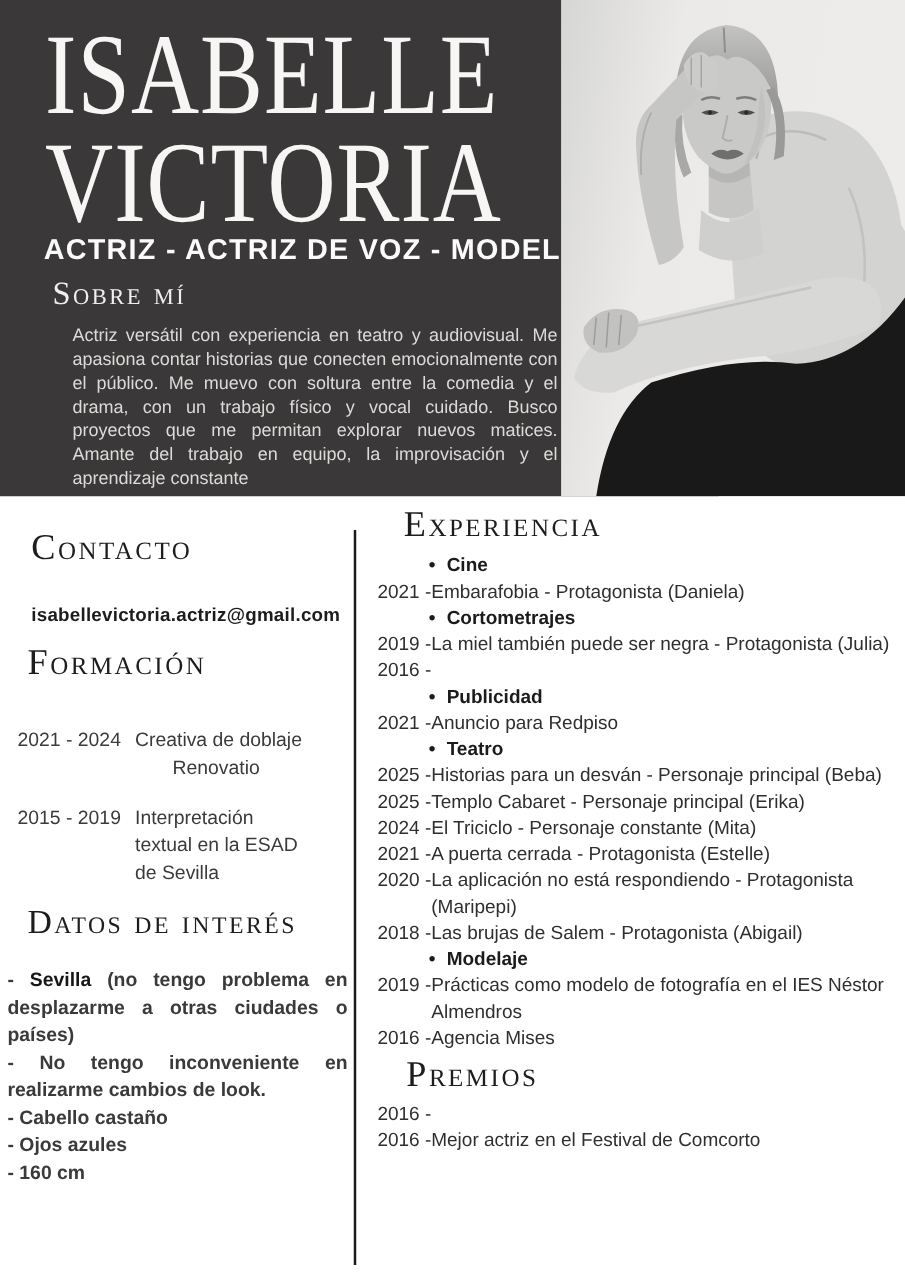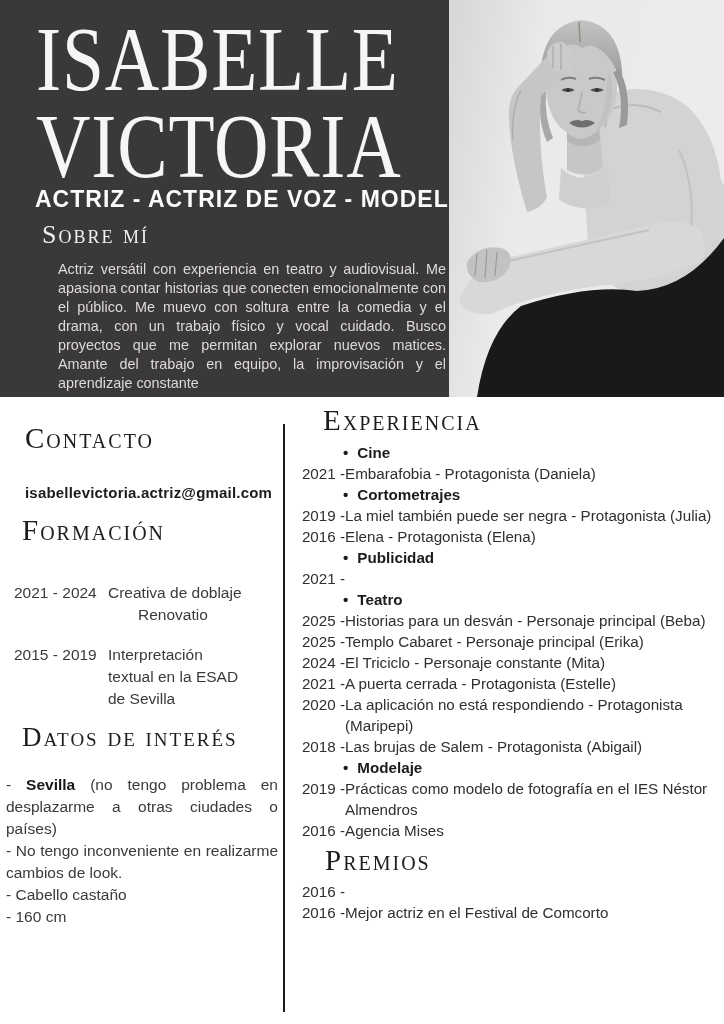--- a/index.html
+++ b/index.html
@@ -70,21 +70,21 @@
     text-decoration:none;
   }
   .formacion-title{position:absolute;left:22px;top:514px;font-size:29px;}
   .edu{position:absolute;left:14px;top:582px;width:266px;font-size:15.5px;line-height:22px;color:#3a3a3a;}
   .edu-row{display:flex;}
   .edu-row + .edu-row{margin-top:18px;}
   .edu-years{flex:0 0 94px;white-space:nowrap;}
   .edu-lines{flex:1;display:flex;flex-direction:column;}
   .edu-lines .centered{padding-left:30px;}
   .datos-title{position:absolute;left:22px;top:722px;font-size:27px;}
-  .facts{position:absolute;left:6px;top:774px;width:272px;font-size:15.5px;line-height:22px;color:#3a3a3a;text-align:justify;}
+  .facts{position:absolute;left:6px;top:774px;width:272px;font-size:15.5px;line-height:22px;color:#3a3a3a;text-align:justify;font-weight:bold;}
   .facts b{color:#171717;}
   
   .divider{position:absolute;left:283px;top:424px;width:2px;height:588px;background:var(--divider);}
   
   .right-col{position:absolute;left:293px;top:404px;width:424px;}
   .exp-title{font-size:29px;margin-left:30px;margin-bottom:5px;}
   .row{display:flex;font-size:15.2px;line-height:21px;color:#2f2f2f;}
   .row .yr{flex:0 0 52px;white-space:nowrap;text-align:right;}
   .row .txt{flex:1;}
   .row .cat{display:none;font-weight:700;color:#1b1b1b;padding-left:50px;}
@@ -177,20 +177,21 @@
       <span>de Sevilla</span>
     </span>
   </div>
 </div>
 
 <div class="datos-title h-serif">Datos de interés</div>
 <div class="facts">
   <div><span>- </span><b>Sevilla</b><span> (no tengo problema en desplazarme a otras ciudades o países)</span></div>
   <div>- No tengo inconveniente en realizarme cambios de look.</div>
   <div>- Cabello castaño</div>
+  <div>- Ojos azules</div>
   <div> - 160 cm</div>
 </div>
 
 <div class="divider"></div>
 
 <div class="right-col">
   <div class="exp-title h-serif">Experiencia</div>
 
     <div class="row cat">
       <span class="cat">
@@ -216,34 +217,34 @@
 
     <div class="row entry">
 
       <span class="yr">2019 -</span>
       <span class="txt">La miel también puede ser negra - Protagonista (Julia)</span>
     </div>
 
     <div class="row entry">
 
       <span class="yr">2016 -</span>
-      <span class="txt">Elena - Protagonista (Elena)</span>
     </div>
 
     <div class="row cat">
       <span class="cat">
         <span>•</span>
         <span>Publicidad</span>
       </span>
 
     </div>
 
     <div class="row entry">
 
       <span class="yr">2021 -</span>
+      <span class="txt">Anuncio para Redpiso</span>
     </div>
 
     <div class="row cat">
       <span class="cat">
         <span>•</span>
         <span>Teatro</span>
       </span>
 
     </div>
 

